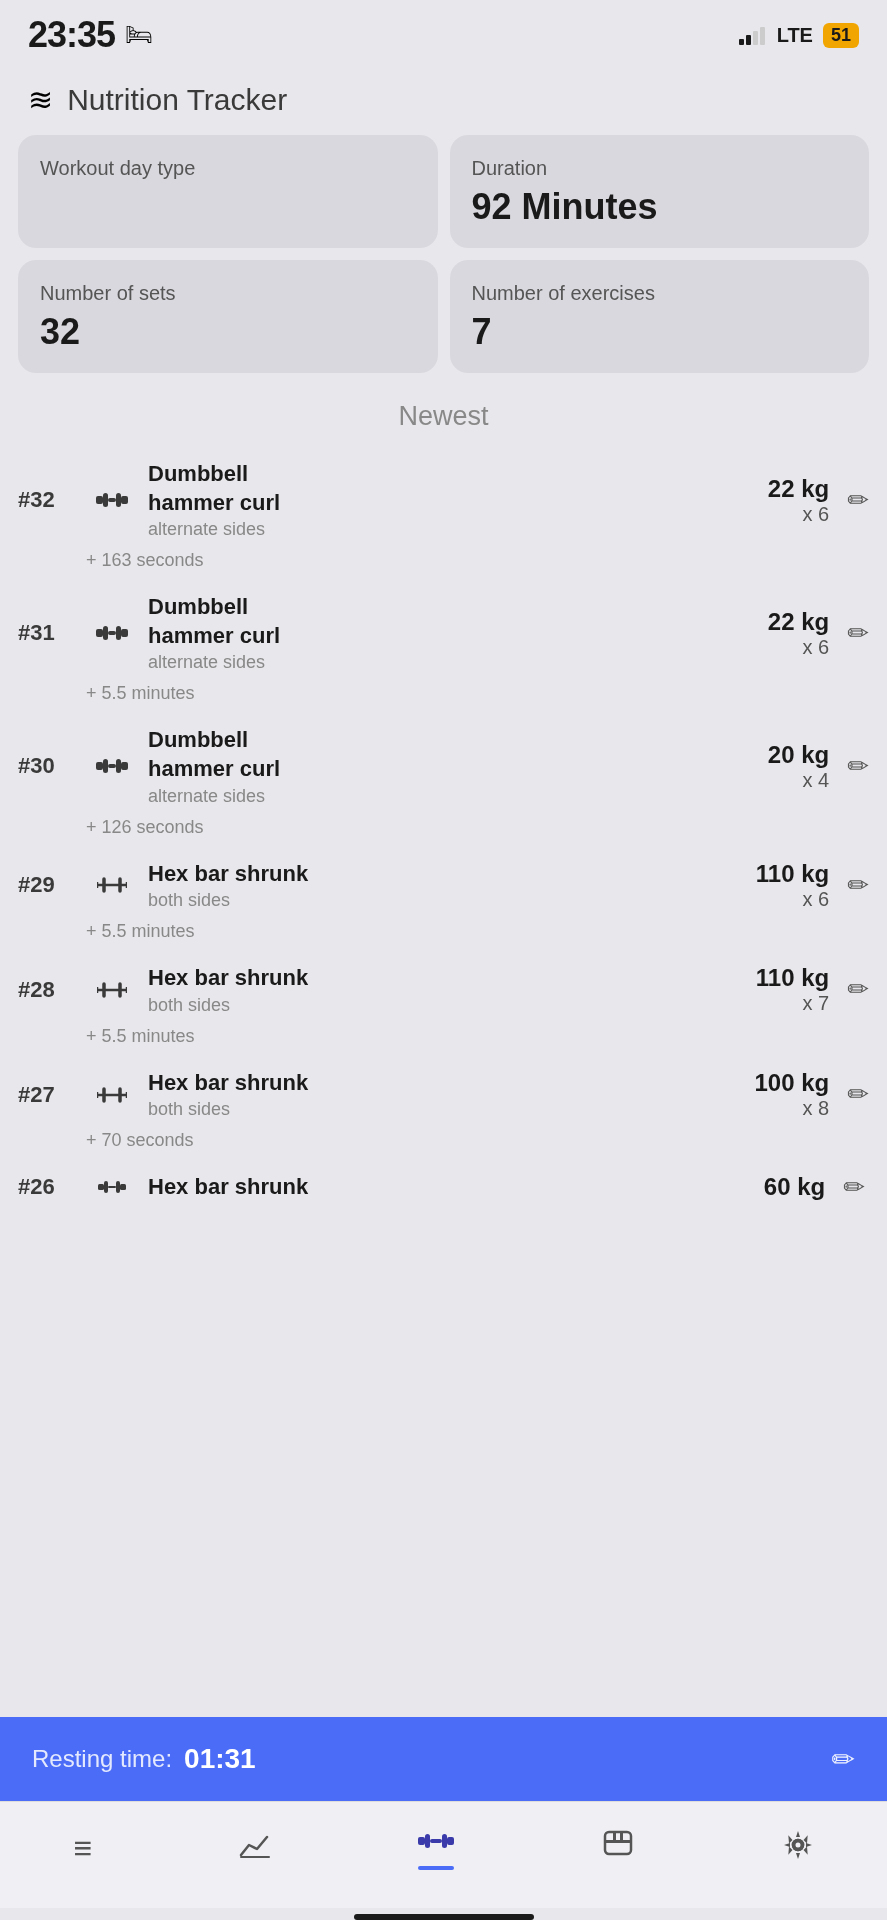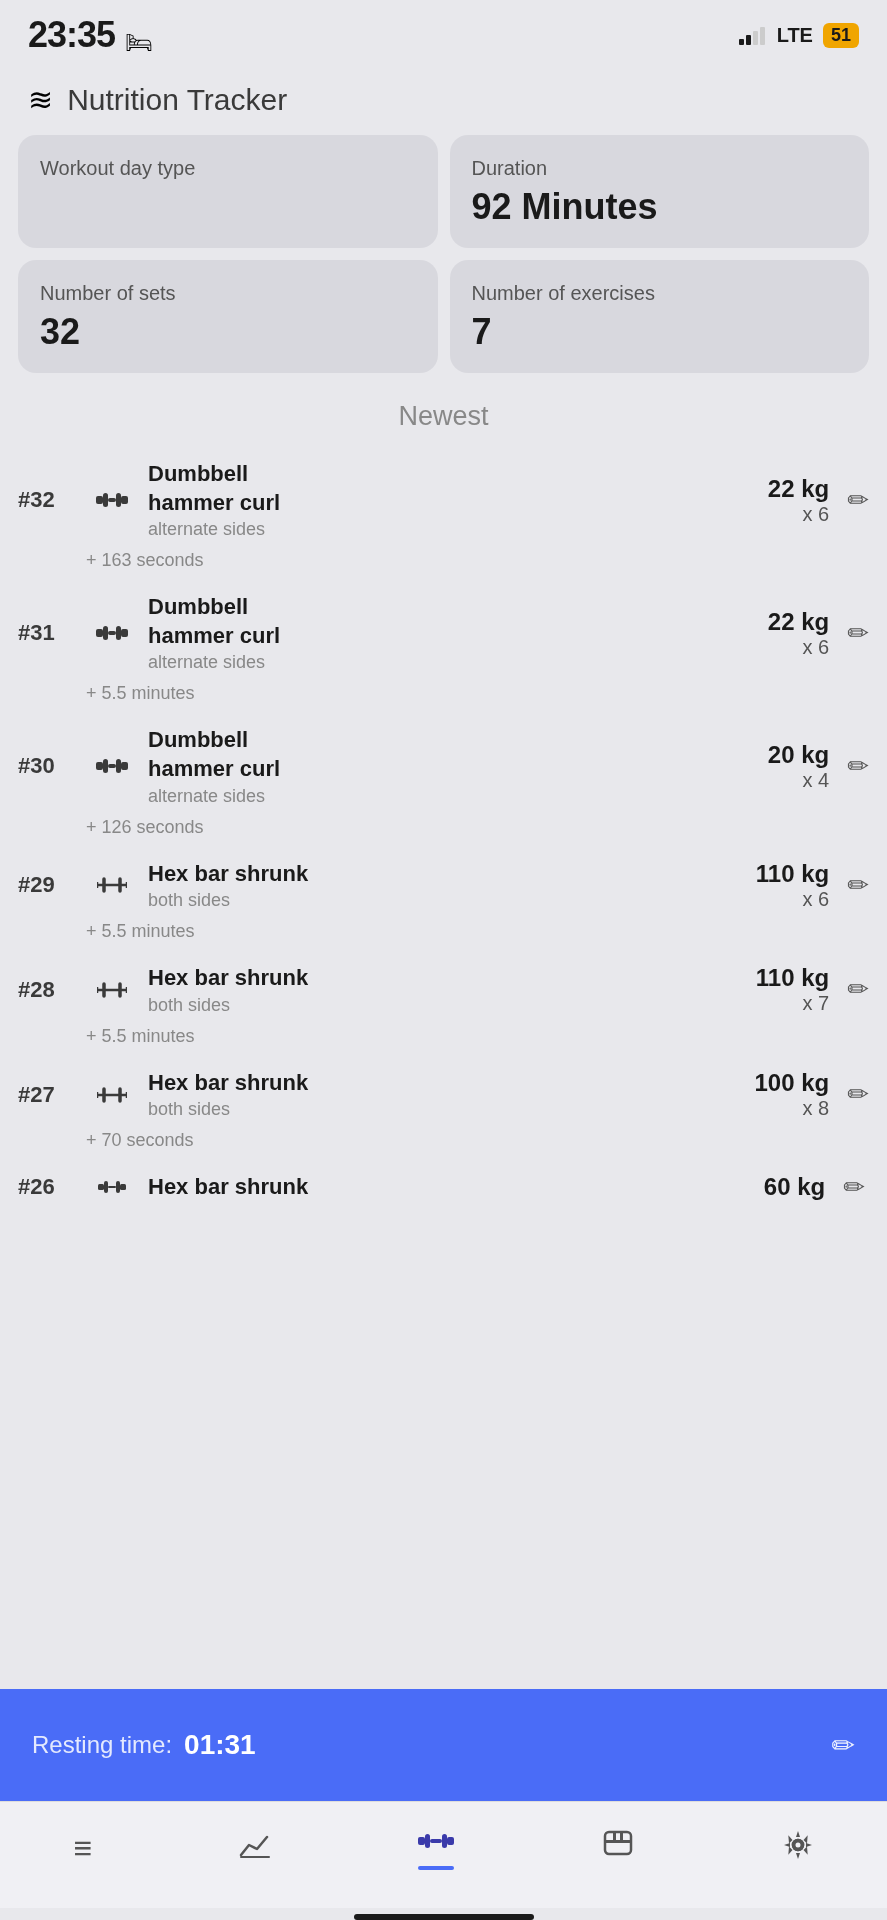--- a/index.html
+++ b/index.html
@@ -190,21 +190,21 @@
       max-height: 52px;
     }
 
     
     .resting-bar {
       background: #4a6cf7;
       display: flex;
       align-items: center;
       justify-content: space-between;
       padding: 0 32px;
-      height: 112px;
+      height: 84px;
       margin-top: auto;
     }
     .resting-label {
       font-size: 24px;
       color: rgba(255,255,255,0.85);
       font-weight: 400;
     }
     .resting-time {
       font-size: 28px;
       font-weight: 700;
@@ -256,21 +256,21 @@
       background: #1a1a1a;
       border-radius: 3px;
       margin: 0 auto;
       margin-top: 6px;
     }
   </style>
 </head>
 <body>
 
 <div class="status-bar">
-  <div style="display:flex;align-items:flex-end;gap:10px;">
+  <div style="display:flex;align-items:center;gap:10px;">
     <span class="status-time">23:35</span>
     <span style="font-size:22px;">🛏</span>
   </div>
   <div class="status-icons">
     <div class="signal-bars">
       <div class="signal-bar" style="height:6px;"></div>
       <div class="signal-bar" style="height:10px;"></div>
       <div class="signal-bar" style="height:14px;background:#ccc;"></div>
       <div class="signal-bar" style="height:18px;background:#ccc;"></div>
     </div>

